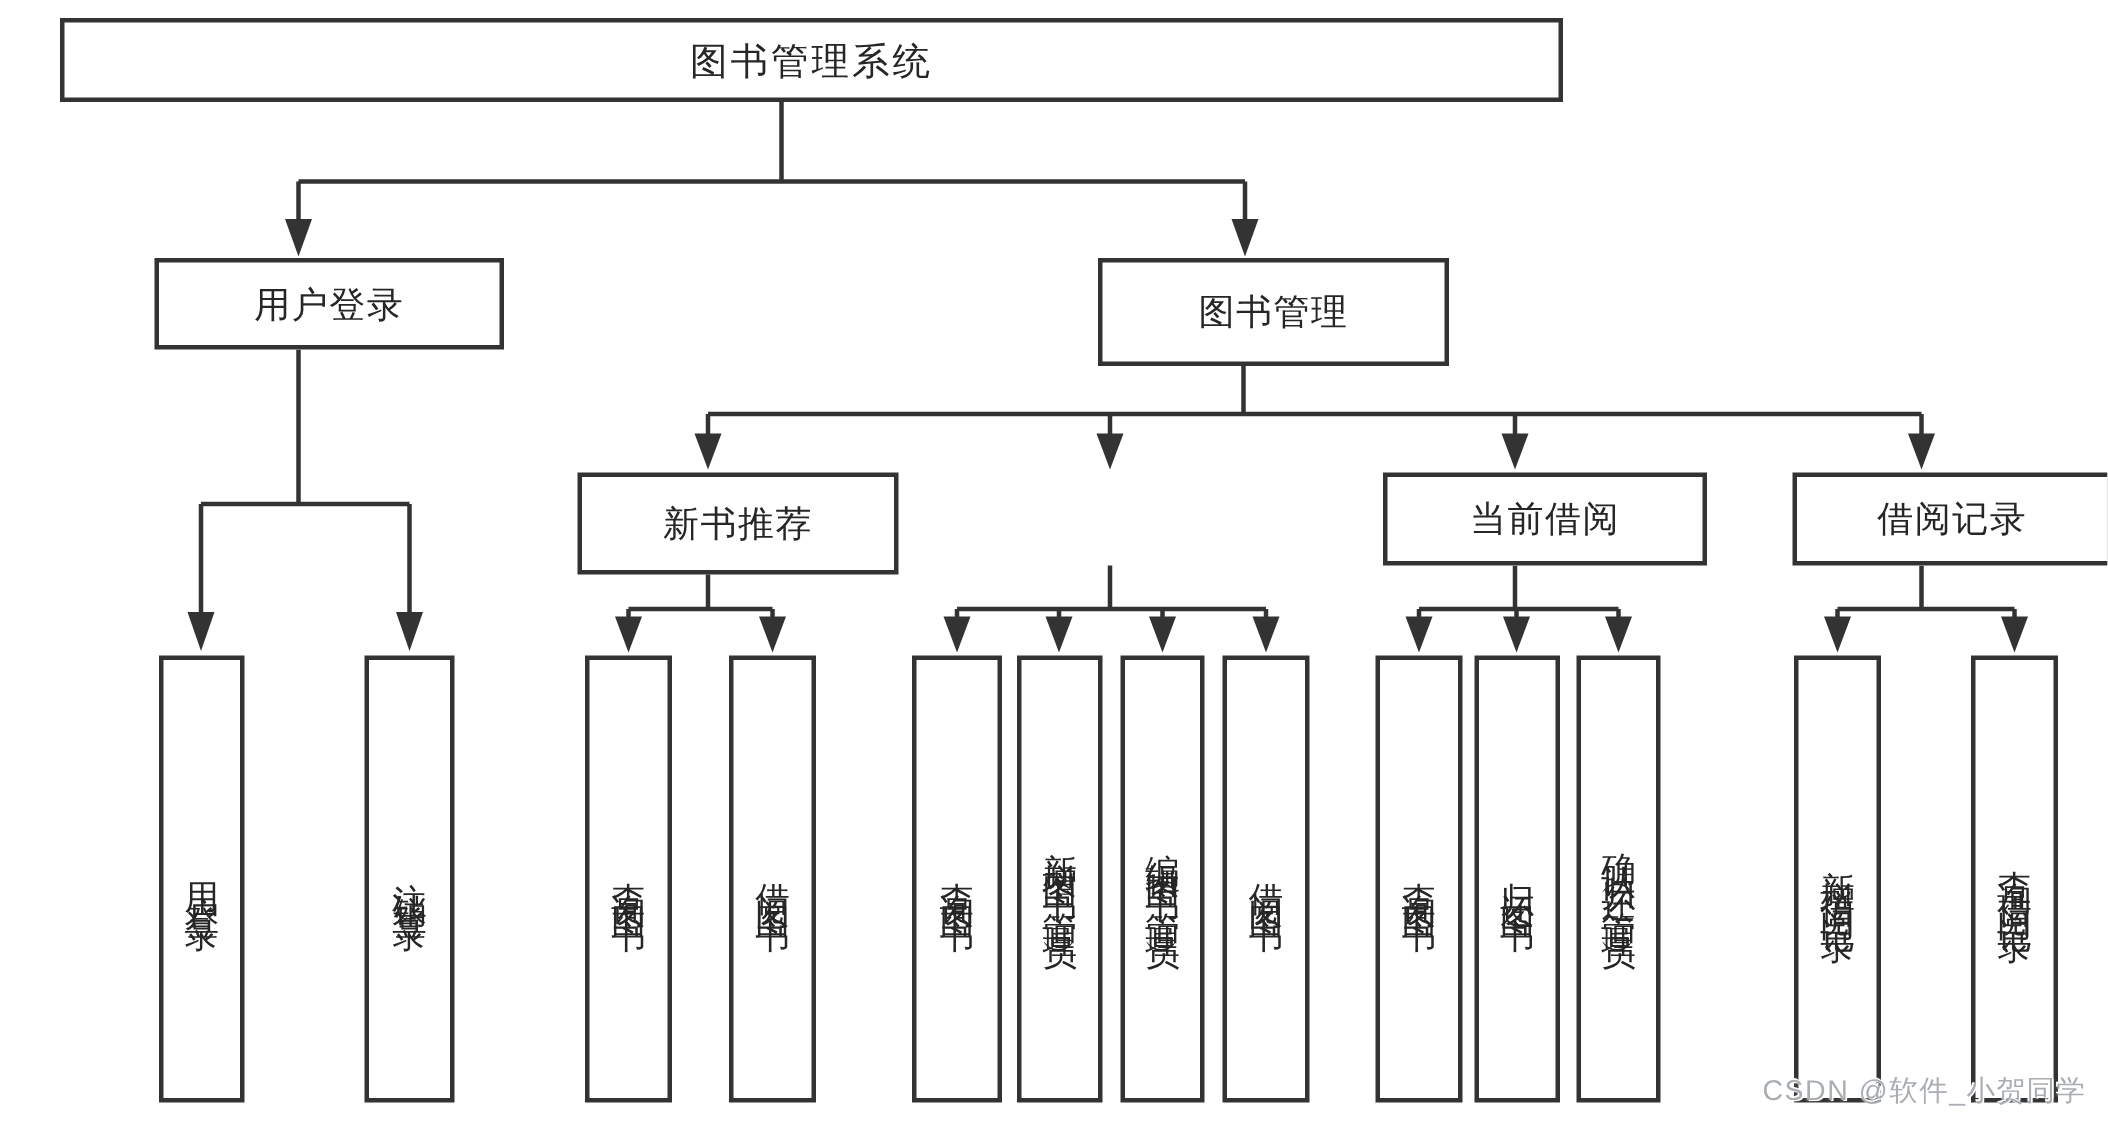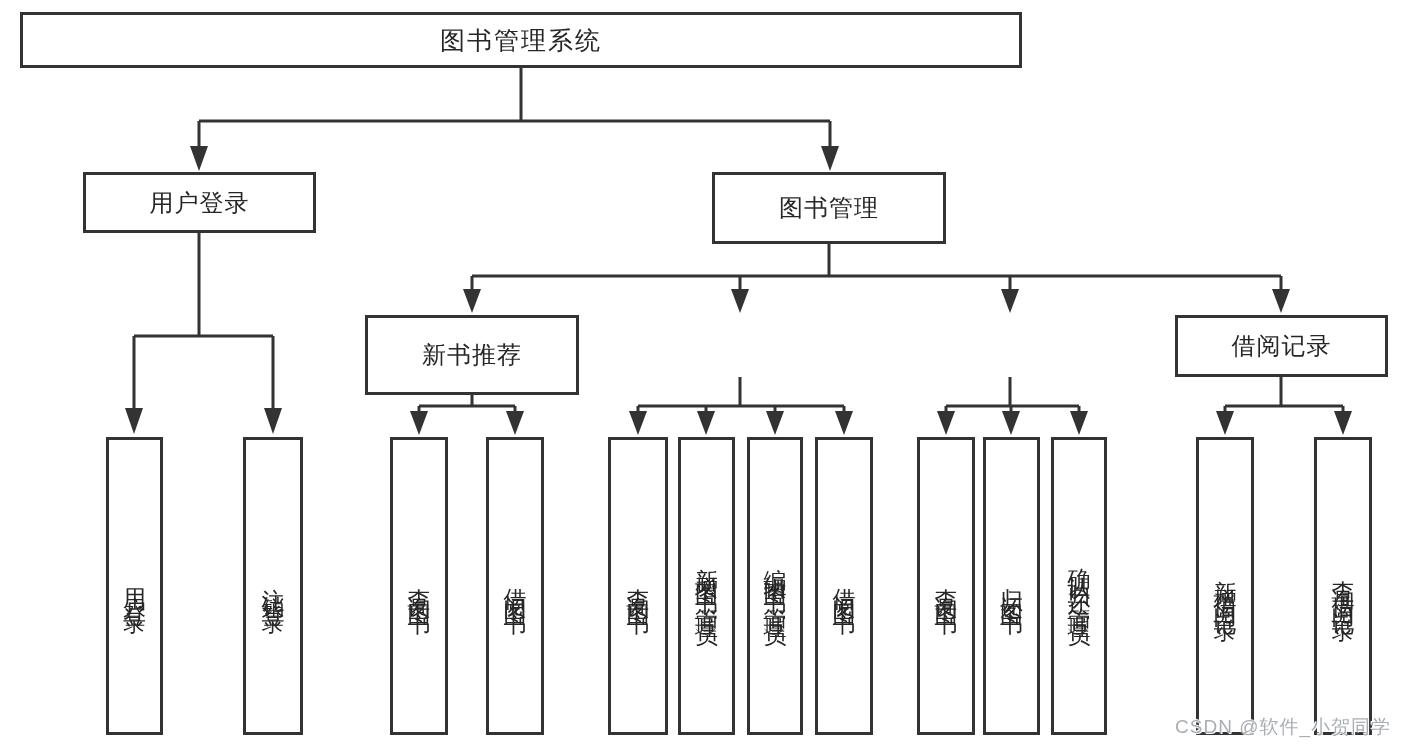--- a/index.html
+++ b/index.html
@@ -5,21 +5,21 @@
   html,body{margin:0;padding:0;background:#ffffff;}
   #canvas{
     position:relative;width:1405px;height:747px;background:#ffffff;overflow:hidden;
     font-family:"Liberation Sans","DejaVu Sans",sans-serif;color:#262626;
   }
   #wires{position:absolute;left:0;top:0;z-index:1;}
   .node{
     position:absolute;box-sizing:border-box;border:3px solid #333333;background:#ffffff;
     display:flex;align-items:center;justify-content:center;z-index:2;
   }
-  .h{font-size:24px;letter-spacing:1px;white-space:nowrap;}
+  .h{font-size:24px;letter-spacing:1px;white-space:nowrap;margin-left:20px;}
   .root{font-size:25px;letter-spacing:2px;}
   .v{
     writing-mode:vertical-rl;text-orientation:mixed;
     font-size:23px;letter-spacing:8px;line-height:1;
   }
   .watermark{
     position:absolute;z-index:3;right:14px;top:714px;
     font-size:19px;letter-spacing:1px;color:#a9aeb3;white-space:nowrap;
     text-shadow:0 0 2px #ffffff,1px 1px 0 #ffffff,-1px -1px 0 #ffffff;
   }
@@ -67,21 +67,22 @@
       <polygon points="1216,411 1234,411 1225,435"></polygon>
       <polygon points="1334,411 1352,411 1343,435"></polygon>
     </g>
   </svg>
 
   <div class="node h root" style="left:20px;top:12px;width:1002px;height:56px">图书管理系统</div>
 
   <div class="node h" style="left:83px;top:172px;width:233px;height:61px">用户登录</div>
   <div class="node h" style="left:712px;top:172px;width:234px;height:72px">图书管理</div>
 
-  <div class="node h" style="left:365px;top:315px;width:214px;height:80px">新书推荐</div>
+  <div class="node h" style="left:365px;top:315px;width:214px;height:68px">新书推荐</div>
+  <div class="node h" style="left:902px;top:315px;width:216px;height:62px">当前借阅</div>
   <div class="node h" style="left:1175px;top:315px;width:213px;height:62px">借阅记录</div>
 
   <div class="node v" style="left:106px;top:437px;width:57px;height:298px">用户登录</div>
   <div class="node v" style="left:243px;top:437px;width:60px;height:298px">注销登录</div>
 
   <div class="node v" style="left:390px;top:437px;width:58px;height:298px">查询图书</div>
   <div class="node v" style="left:486px;top:437px;width:58px;height:298px">借阅图书</div>
 
   <div class="node v" style="left:608px;top:437px;width:60px;height:298px">查询图书</div>
   <div class="node v" style="left:678px;top:437px;width:57px;height:298px">新增图书（管理员）</div>

